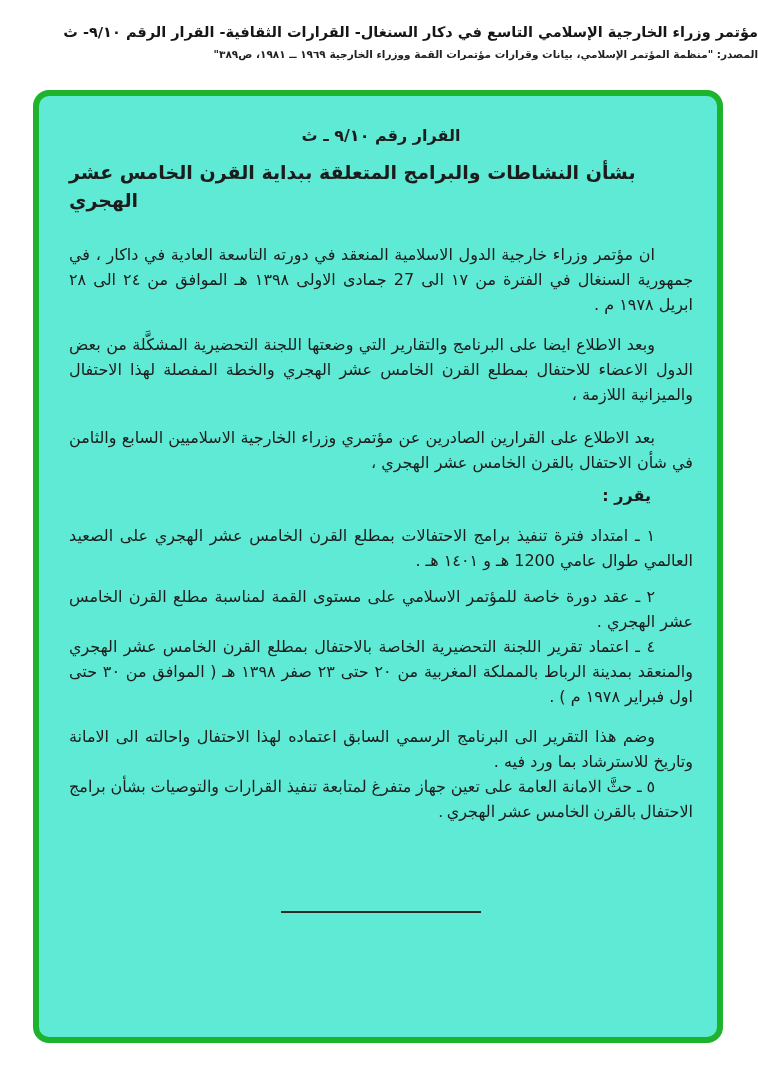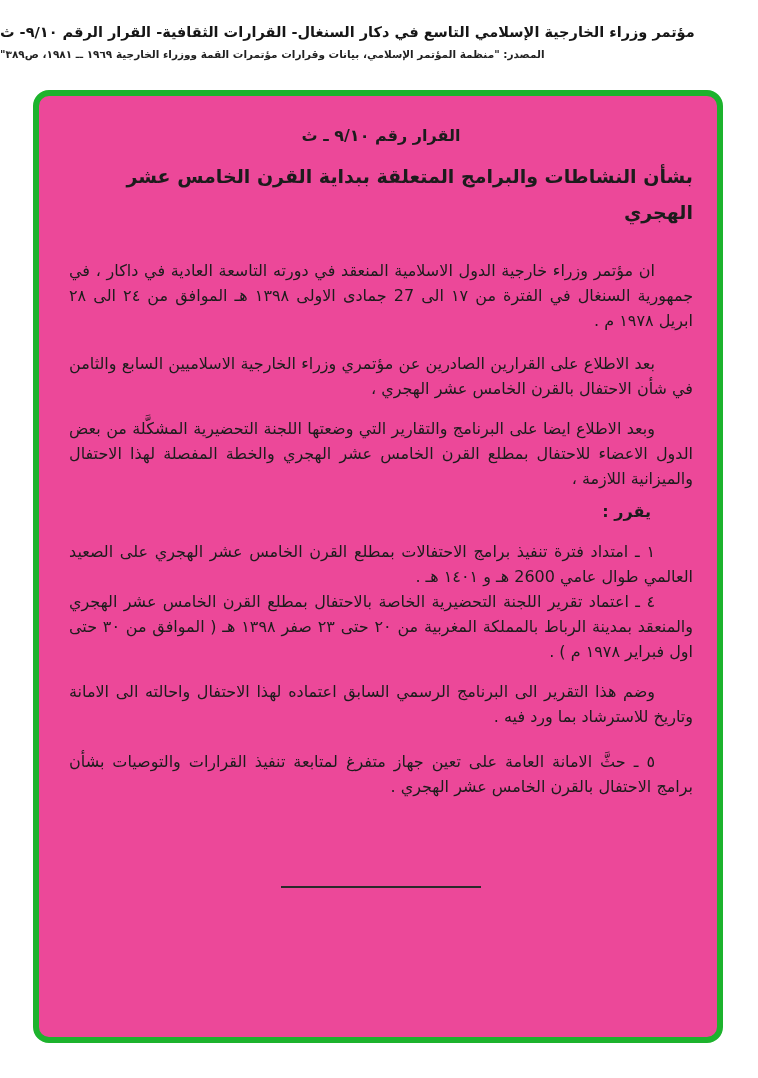--- a/index.html
+++ b/index.html
@@ -15,21 +15,21 @@
     background: #ffffff;
     overflow: hidden;
     color: #1b1b1b;
   }
   
   .page-header {
     position: absolute;
     top: 24px;
     left: 0;
     width: 100%;
-    text-align: left;
+    text-align: right;
     direction: rtl;
   }
   .header-line1 {
     font-size: 14.5px;
     font-weight: bold;
     letter-spacing: 0;
     color: #161616;
   }
   .header-line2 {
     margin-top: 8px;
@@ -40,63 +40,63 @@
   
   .green-frame {
     position: absolute;
     left: 33px;
     top: 90px;
     width: 690px;
     height: 953px;
     box-sizing: border-box;
     border: 6px solid #1db32d;
     border-radius: 16px;
-    background: #ec4899;
+    background: #5eead4;
     padding: 28px 24px 0 30px;
   }
   
   .doc {
     direction: rtl;
     text-align: justify;
     font-size: 16px;
     line-height: 25px;
     color: #1c1c1c;
   }
   .doc-title-number {
     text-align: center;
     font-weight: bold;
     font-size: 16px;
     line-height: 24px;
     margin: 0;
   }
   .doc-title-subject {
-    text-align: right;
+    text-align: left;
     font-weight: bold;
     font-size: 19px;
-    line-height: 36px;
+    line-height: 28px;
     margin: 10px 0 0 0;
   }
   .para {
     margin: 0;
     text-indent: 38px; 
   }
   .para.m-p1 { margin-top: 28px; }
   .para.m-p2 { margin-top: 18px; }
   .para.m-p3 { margin-top: 15px; }
   .decides {
     margin: 8px 0 0 0;
     text-indent: 42px;
     font-weight: bold;
   }
   .para.m-i1 { margin-top: 15px; }
   .para.m-i2 { margin-top: 11px; }
   .para.m-i3 { margin-top: 9px;  }
   .para.m-i4 { }
   .para.m-ax { margin-top: 15px; }
-  .para.m-i5 { margin-top: 20px; }
+  .para.m-i5 { margin-top: 0; font-family: Liberation Serif, serif; }
   
   .divider-line {
     width: 200px;
     height: 0;
     border-top: 2px solid #2a2a2a;
     margin: 87px auto 0 auto;
   }
 </style>
 </head>
 <body>
@@ -110,28 +110,29 @@
 
   <div class="green-frame">
     <div class="doc">
 
       <p class="doc-title-number">القرار رقم ٩/١٠ ـ ث</p>
 
       <p class="doc-title-subject">بشأن النشاطات والبرامج المتعلقة ببداية القرن الخامس عشر الهجري</p>
 
       <p class="para m-p1">ان مؤتمر وزراء خارجية الدول الاسلامية المنعقد في دورته التاسعة العادية في داكار ، في جمهورية السنغال في الفترة من ١٧ الى 27 جمادى الاولى ١٣٩٨ هـ الموافق من ٢٤ الى ٢٨ ابريل ١٩٧٨ م .</p>
 
+      <p class="para m-p3">وبعد الاطلاع ايضا على البرنامج والتقارير التي وضعتها اللجنة التحضيرية المشكَّلة من بعض الدول الاعضاء للاحتفال بمطلع القرن الخامس عشر الهجري والخطة المفصلة لهذا الاحتفال والميزانية اللازمة ،</p>
+
       <p class="para m-p2">بعد الاطلاع على القرارين الصادرين عن مؤتمري وزراء الخارجية الاسلاميين السابع والثامن في شأن الاحتفال بالقرن الخامس عشر الهجري ،</p>
-
-      <p class="para m-p3">وبعد الاطلاع ايضا على البرنامج والتقارير التي وضعتها اللجنة التحضيرية المشكَّلة من بعض الدول الاعضاء للاحتفال بمطلع القرن الخامس عشر الهجري والخطة المفصلة لهذا الاحتفال والميزانية اللازمة ،</p>
 
       <p class="decides">يقرر :</p>
 
-      <p class="para m-i1">١ ـ امتداد فترة تنفيذ برامج الاحتفالات بمطلع القرن الخامس عشر الهجري على الصعيد العالمي طوال عامي 2600 هـ و ١٤٠١ هـ .</p>
+      <p class="para m-i1">١ ـ امتداد فترة تنفيذ برامج الاحتفالات بمطلع القرن الخامس عشر الهجري على الصعيد العالمي طوال عامي 1200 هـ و ١٤٠١ هـ .</p>
 
+      <p class="para m-i2">٢ ـ عقد دورة خاصة للمؤتمر الاسلامي على مستوى القمة لمناسبة مطلع القرن الخامس عشر الهجري .</p>
 
 
       <p class="para m-i4">٤ ـ اعتماد تقرير اللجنة التحضيرية الخاصة بالاحتفال بمطلع القرن الخامس عشر الهجري والمنعقد بمدينة الرباط بالمملكة المغربية من ٢٠ حتى ٢٣ صفر ١٣٩٨ هـ ( الموافق من ٣٠ حتى اول فبراير ١٩٧٨ م ) .</p>
 
       <p class="para m-ax">وضم هذا التقرير الى البرنامج الرسمي السابق اعتماده لهذا الاحتفال واحالته الى الامانة وتاريخ للاسترشاد بما ورد فيه .</p>
 
       <p class="para m-i5">٥ ـ حثَّ الامانة العامة على تعين جهاز متفرغ لمتابعة تنفيذ القرارات والتوصيات بشأن برامج الاحتفال بالقرن الخامس عشر الهجري .</p>
 
       <div class="divider-line"></div>
 

